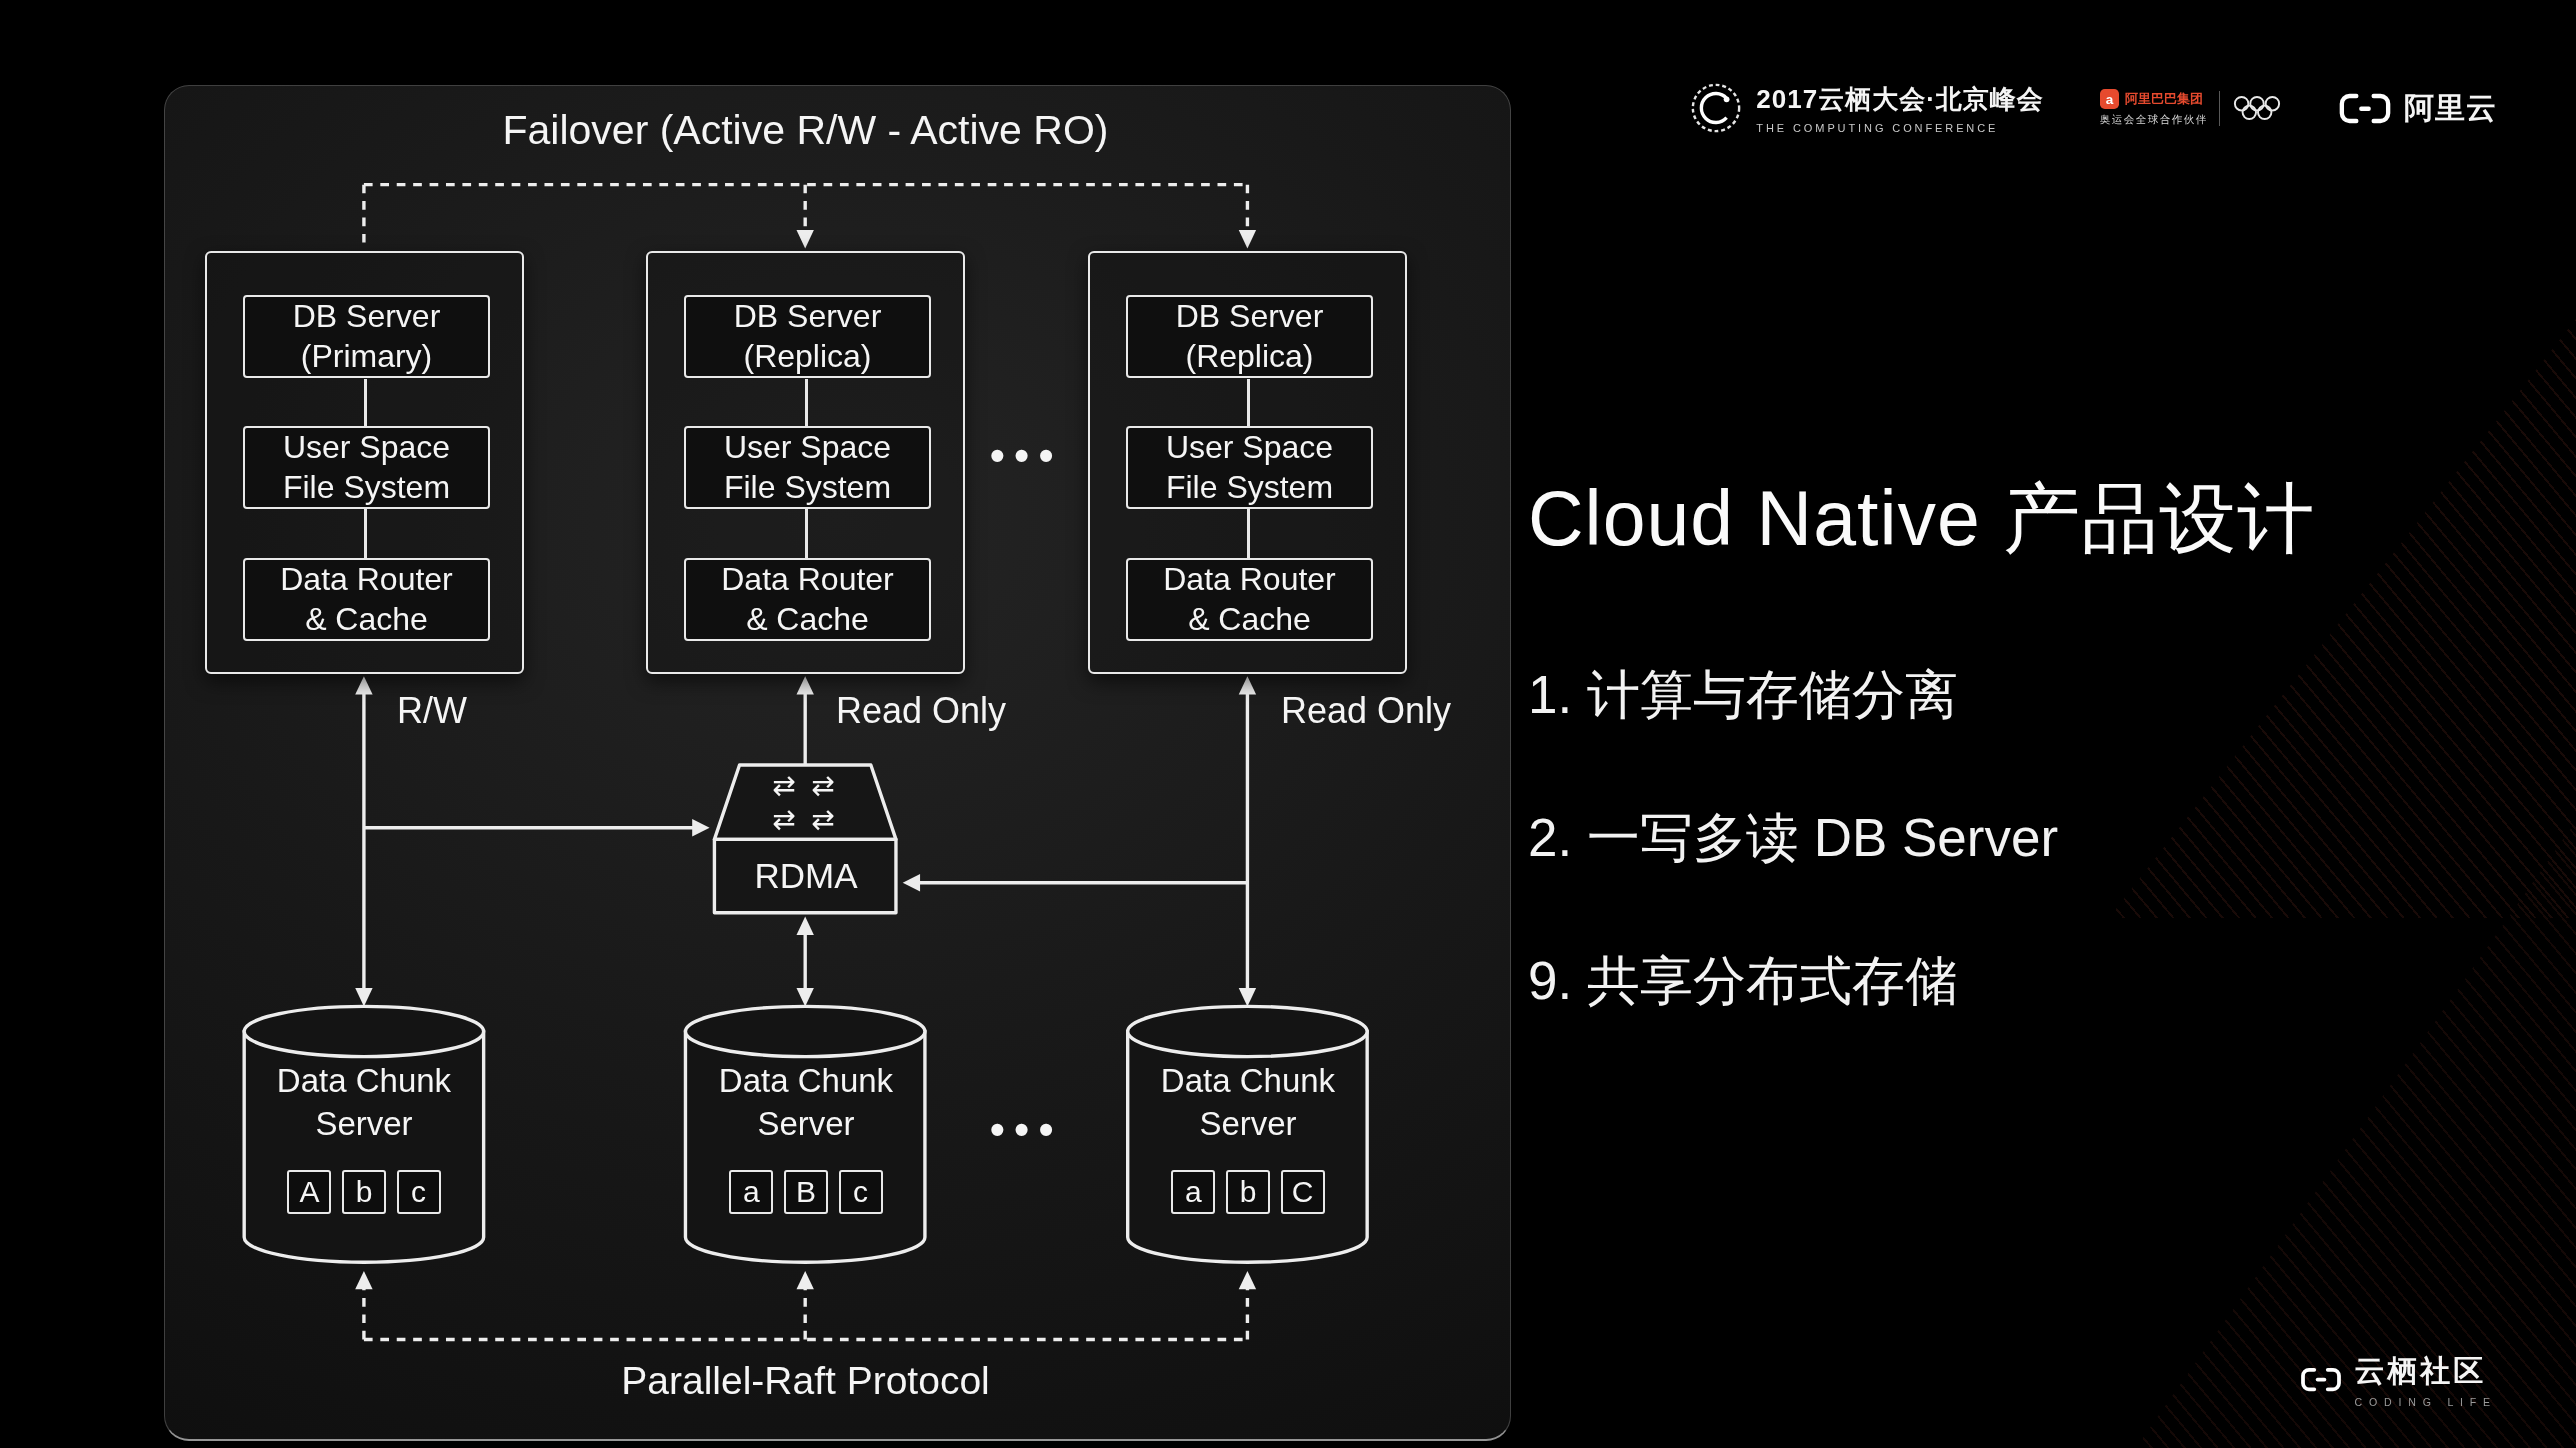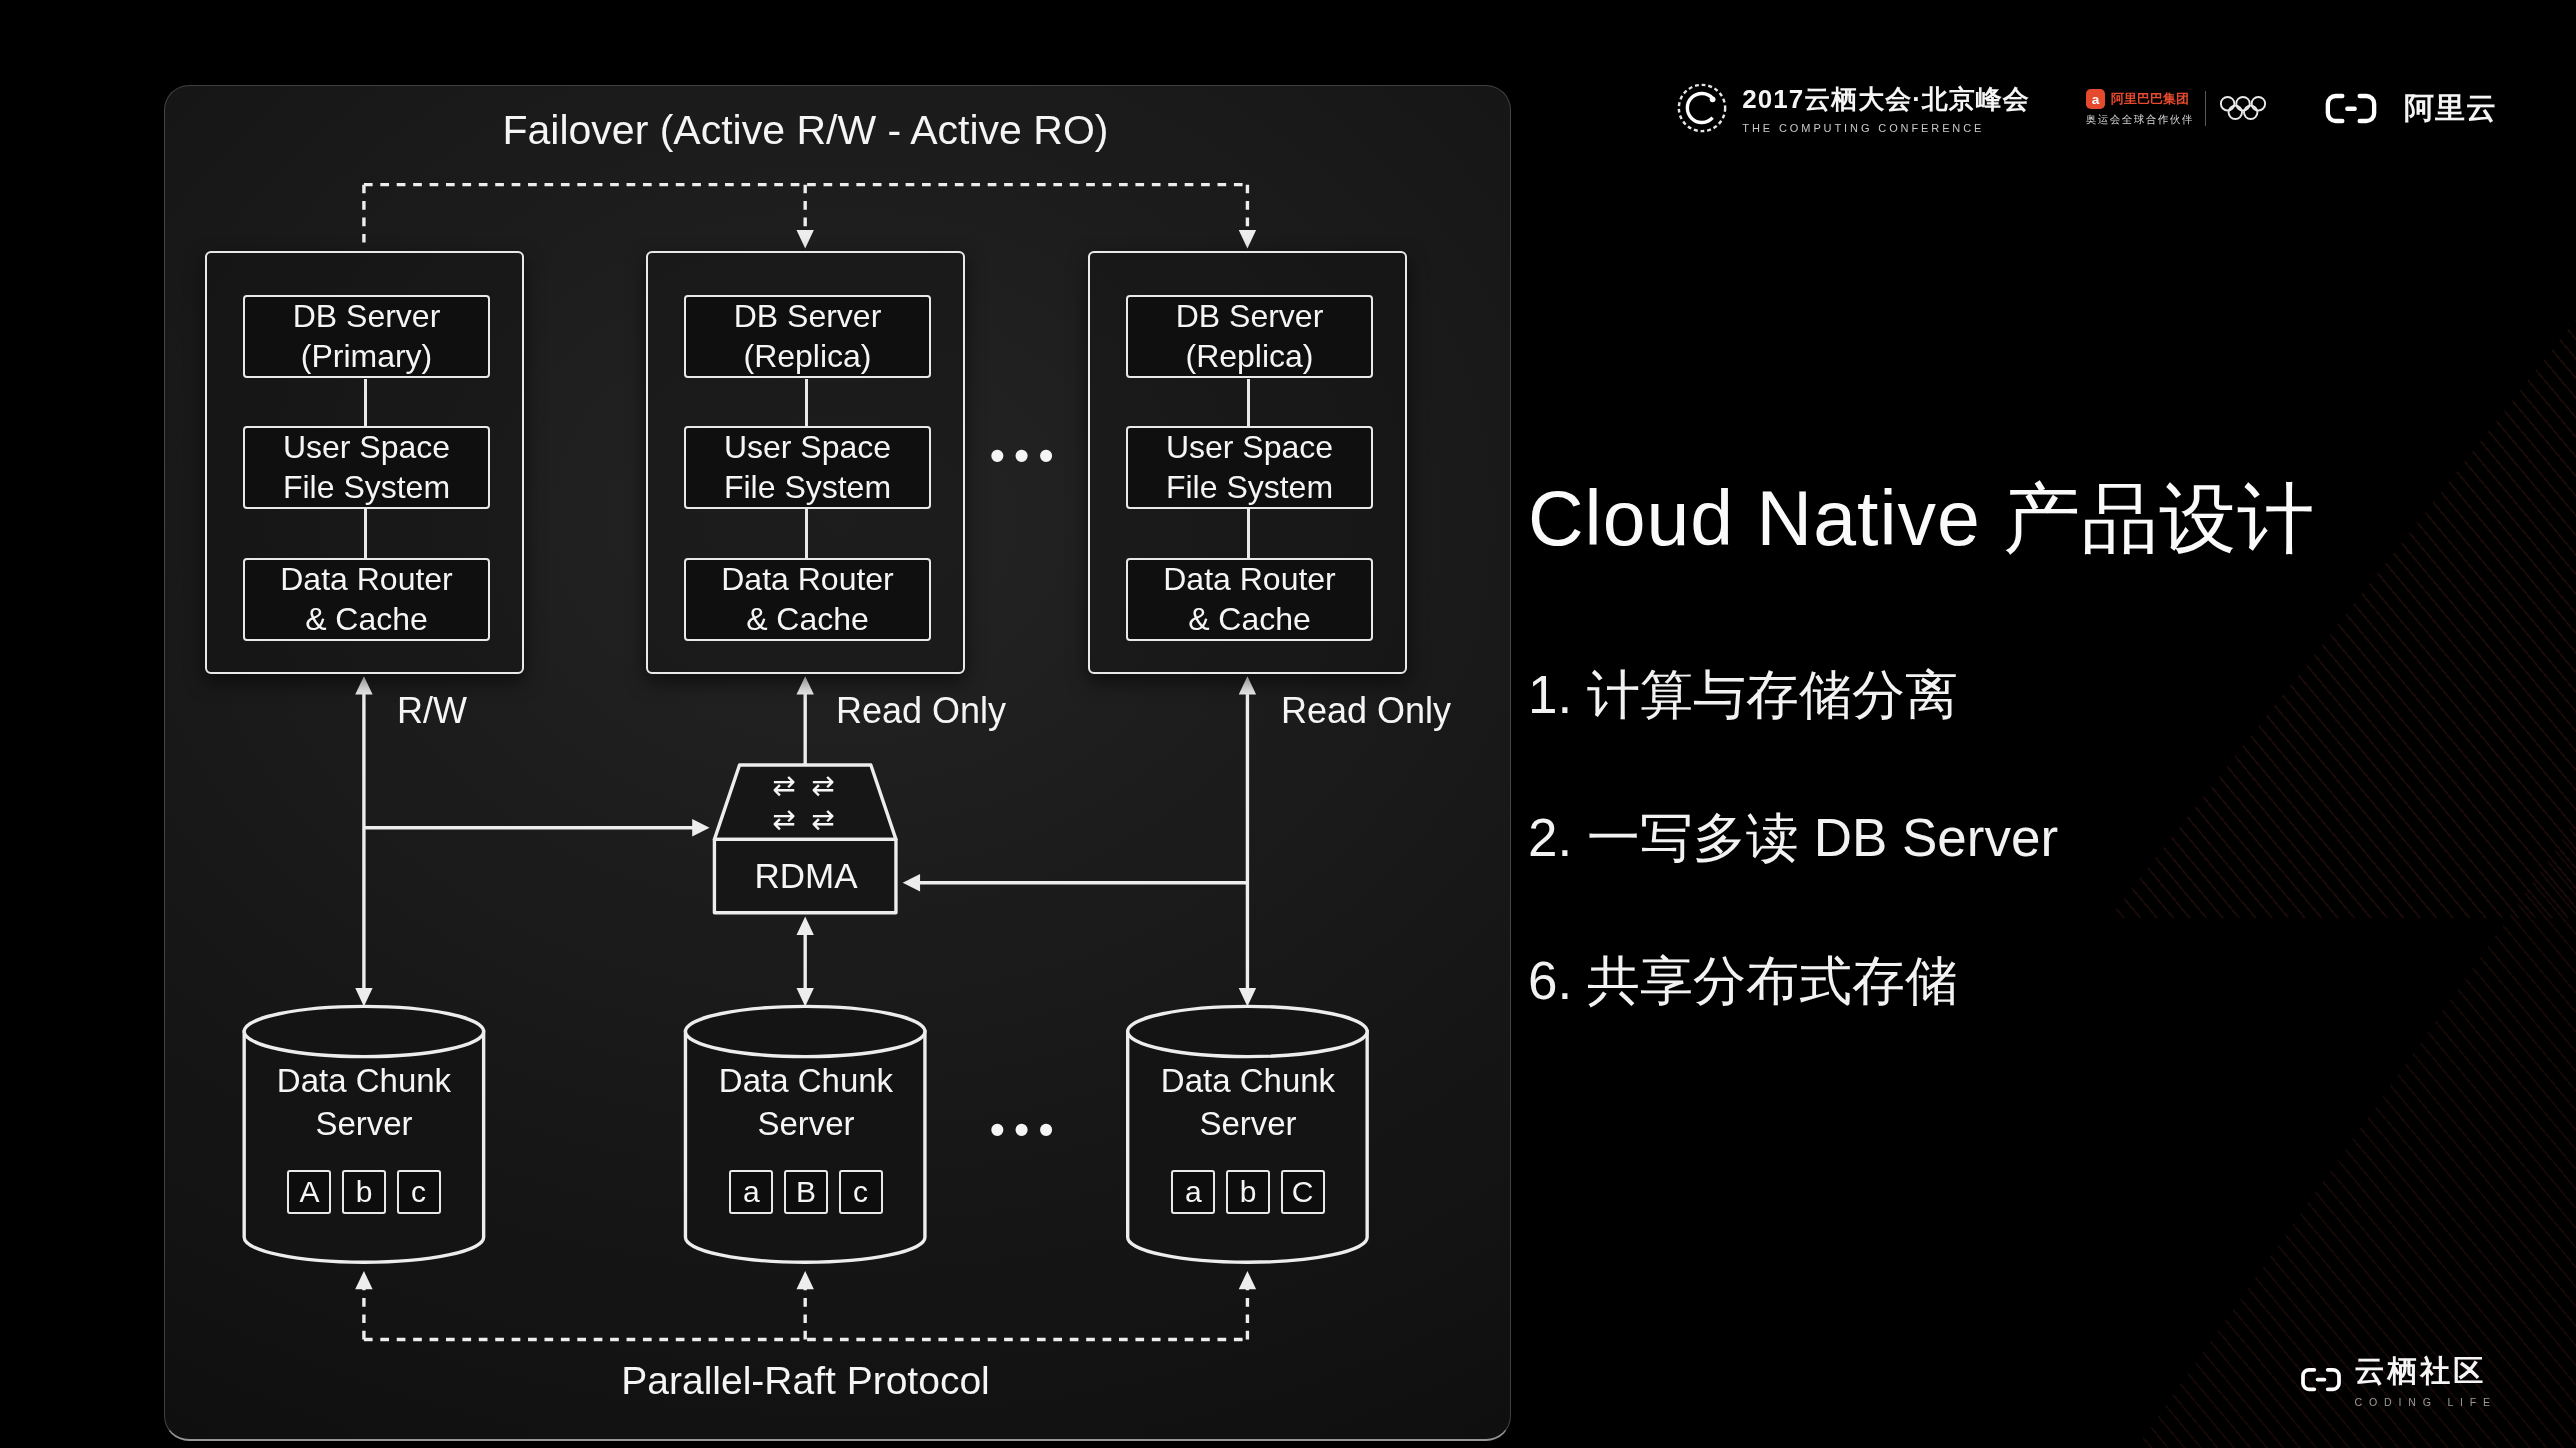--- a/index.html
+++ b/index.html
@@ -66,21 +66,21 @@
   .logo-conference { display:flex; align-items:center; gap:13.5px; }
   .conf-title { font-size:26px; font-weight:600; letter-spacing:1px; }
   .conf-sub   { font-size:11px; letter-spacing:2.9px; color:#c9c9c9; margin-top:4.8px; }
   .logo-olympic { display:flex; align-items:center; gap:11.6px; }
   .oly-left { display:flex; flex-direction:column; gap:3.9px; }
   .oly-org-row { display:flex; align-items:center; gap:5.8px; font-size:13px; font-weight:700; color:#e64a2e; }
   .alibaba-mark { width:19.3px; height:19.3px; border-radius:4.8px; background:#e64a2e; color:#fff; display:flex;
                   align-items:center; justify-content:center; font-size:13.5px; font-weight:bold; }
   .oly-partner { font-size:10.6px; letter-spacing:1.4px; color:#d8d8d8; }
   .oly-divider { width:1px; height:35px; background:rgba(255,255,255,0.35); }
-  .logo-aliyun { display:flex; align-items:center; gap:26px; font-size:30px; font-weight:700; letter-spacing:1px; }
+  .logo-aliyun { display:flex; align-items:center; gap:12px; font-size:30px; font-weight:700; letter-spacing:1px; }
 
   
   .community { position:absolute; right:79px; bottom:41px; display:flex; align-items:center; gap:12.6px; z-index:3; }
   .community-name { font-size:30px; font-weight:700; letter-spacing:2.9px; }
   .community-tag  { font-size:10.6px; letter-spacing:6.8px; color:#9a9a9a; margin-top:3.9px; }
 </style>
 </head>
 <body>
 
 <div class="slide">
@@ -204,21 +204,21 @@
 
     <div class="dots dots-lower">•••</div>
 
     <div class="raft-title">Parallel-Raft Protocol</div>
   </section>
 
   <h1 class="headline">Cloud Native 产品设计</h1>
   <div class="points">
     <p>1. 计算与存储分离</p>
     <p>2. 一写多读 DB Server</p>
-    <p>6. 共享分布式存储</p>
+    <p>9. 共享分布式存储</p>
   </div>
 
   <header class="logos">
     <div class="logo-conference">
       <svg width="54" height="54" viewBox="0 0 56 56">
         <circle cx="28" cy="28" r="24" fill="none" stroke="#ffffff" stroke-width="2.5" stroke-dasharray="4 3" opacity="0.9"></circle>
         <path d="M39 18 A 15 15 0 1 0 39 38" fill="none" stroke="#ffffff" stroke-width="3.5"></path>
         <circle cx="39" cy="19" r="3" fill="#ffffff"></circle>
       </svg>
       <div>

